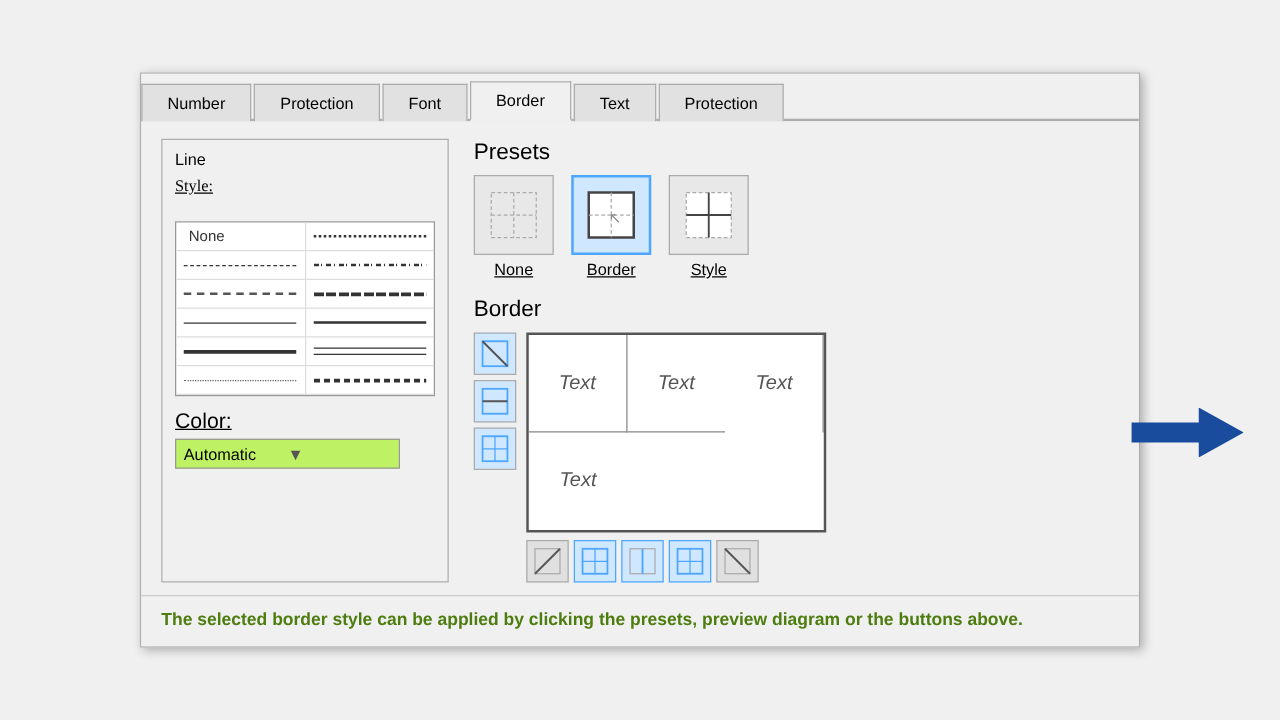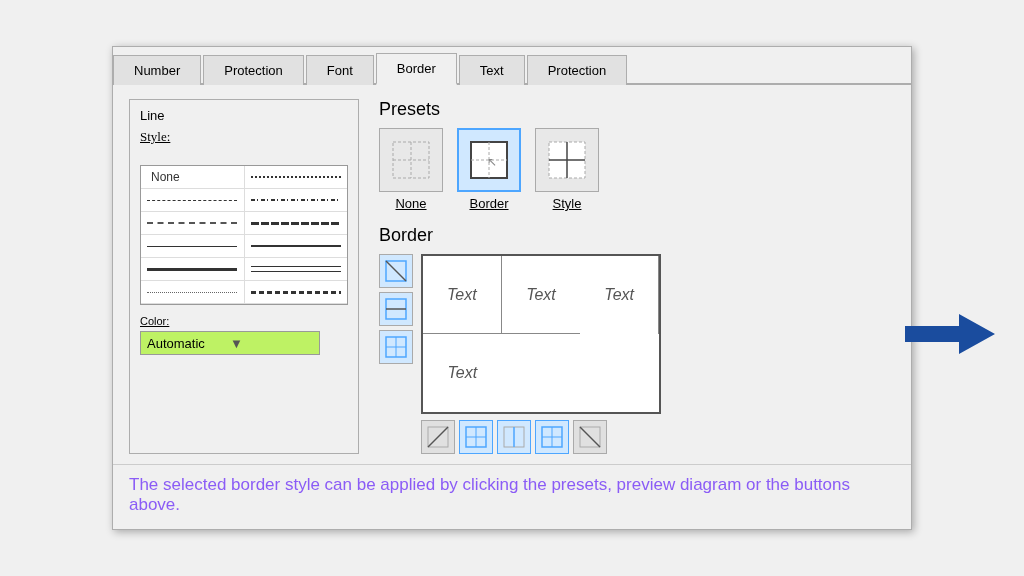--- a/index.html
+++ b/index.html
@@ -103,21 +103,21 @@
     .ls-dashed1 { width: 100%; border-top: 1px dashed #333; }
     .ls-dotdash { width: 100%; height: 2px; background: repeating-linear-gradient(to right, #333 0px, #333 4px, transparent 4px, transparent 6px, #333 6px, #333 7px, transparent 7px, transparent 10px); }
     .ls-dashdot2 { width: 100%; border-top: 2px dashed #555; }
     .ls-dash2 { width: 100%; height: 3px; background: repeating-linear-gradient(to right, #333 0px, #333 8px, transparent 8px, transparent 10px); }
     .ls-solid1 { width: 100%; border-top: 1px solid #333; }
     .ls-solid2 { width: 100%; border-top: 2px solid #333; }
     .ls-solid3 { width: 100%; border-top: 3px solid #333; }
     .ls-double { width: 100%; height: 6px; border-top: 1px solid #333; border-bottom: 1px solid #333; }
     .ls-dotted2 { width: 100%; border-top: 1px dotted #666; }
     .ls-dashes { width: 100%; height: 3px; background: repeating-linear-gradient(to right, #333 0, #333 5px, transparent 5px, transparent 8px); }
-    .color-label { text-decoration: underline; font-size: 11px; margin-bottom: 4px; display: block; margin-top: 4px; }
+    .color-label { text-decoration: underline; font-size: 17px; margin-bottom: 4px; display: block; margin-top: 4px; }
     .color-dropdown {
       display: flex;
       align-items: center;
       border: 1px solid #999;
       background: #bef264;
       height: 24px;
       padding: 0 6px;
       width: 180px;
       cursor: pointer;
     }
@@ -254,24 +254,25 @@
       border-color: #4da6ff;
     }
     .bottom-btn svg {
       width: 22px;
       height: 22px;
     }
 
     
     .footer {
       padding: 10px 16px 14px 16px;
-      font-size: 17px;
-      color: #8b5cf6;
+      font-size: 14px;
+      color: #4d7c0f;
       border-top: 1px solid #ccc;
       background: #f0f0f0;
+      font-weight: bold;
     }
   </style>
 </head>
 <body>
 
 <div class="dialog">
 
   <div class="tabs">
     <div class="tab">Number</div>
     <div class="tab">Protection</div>

